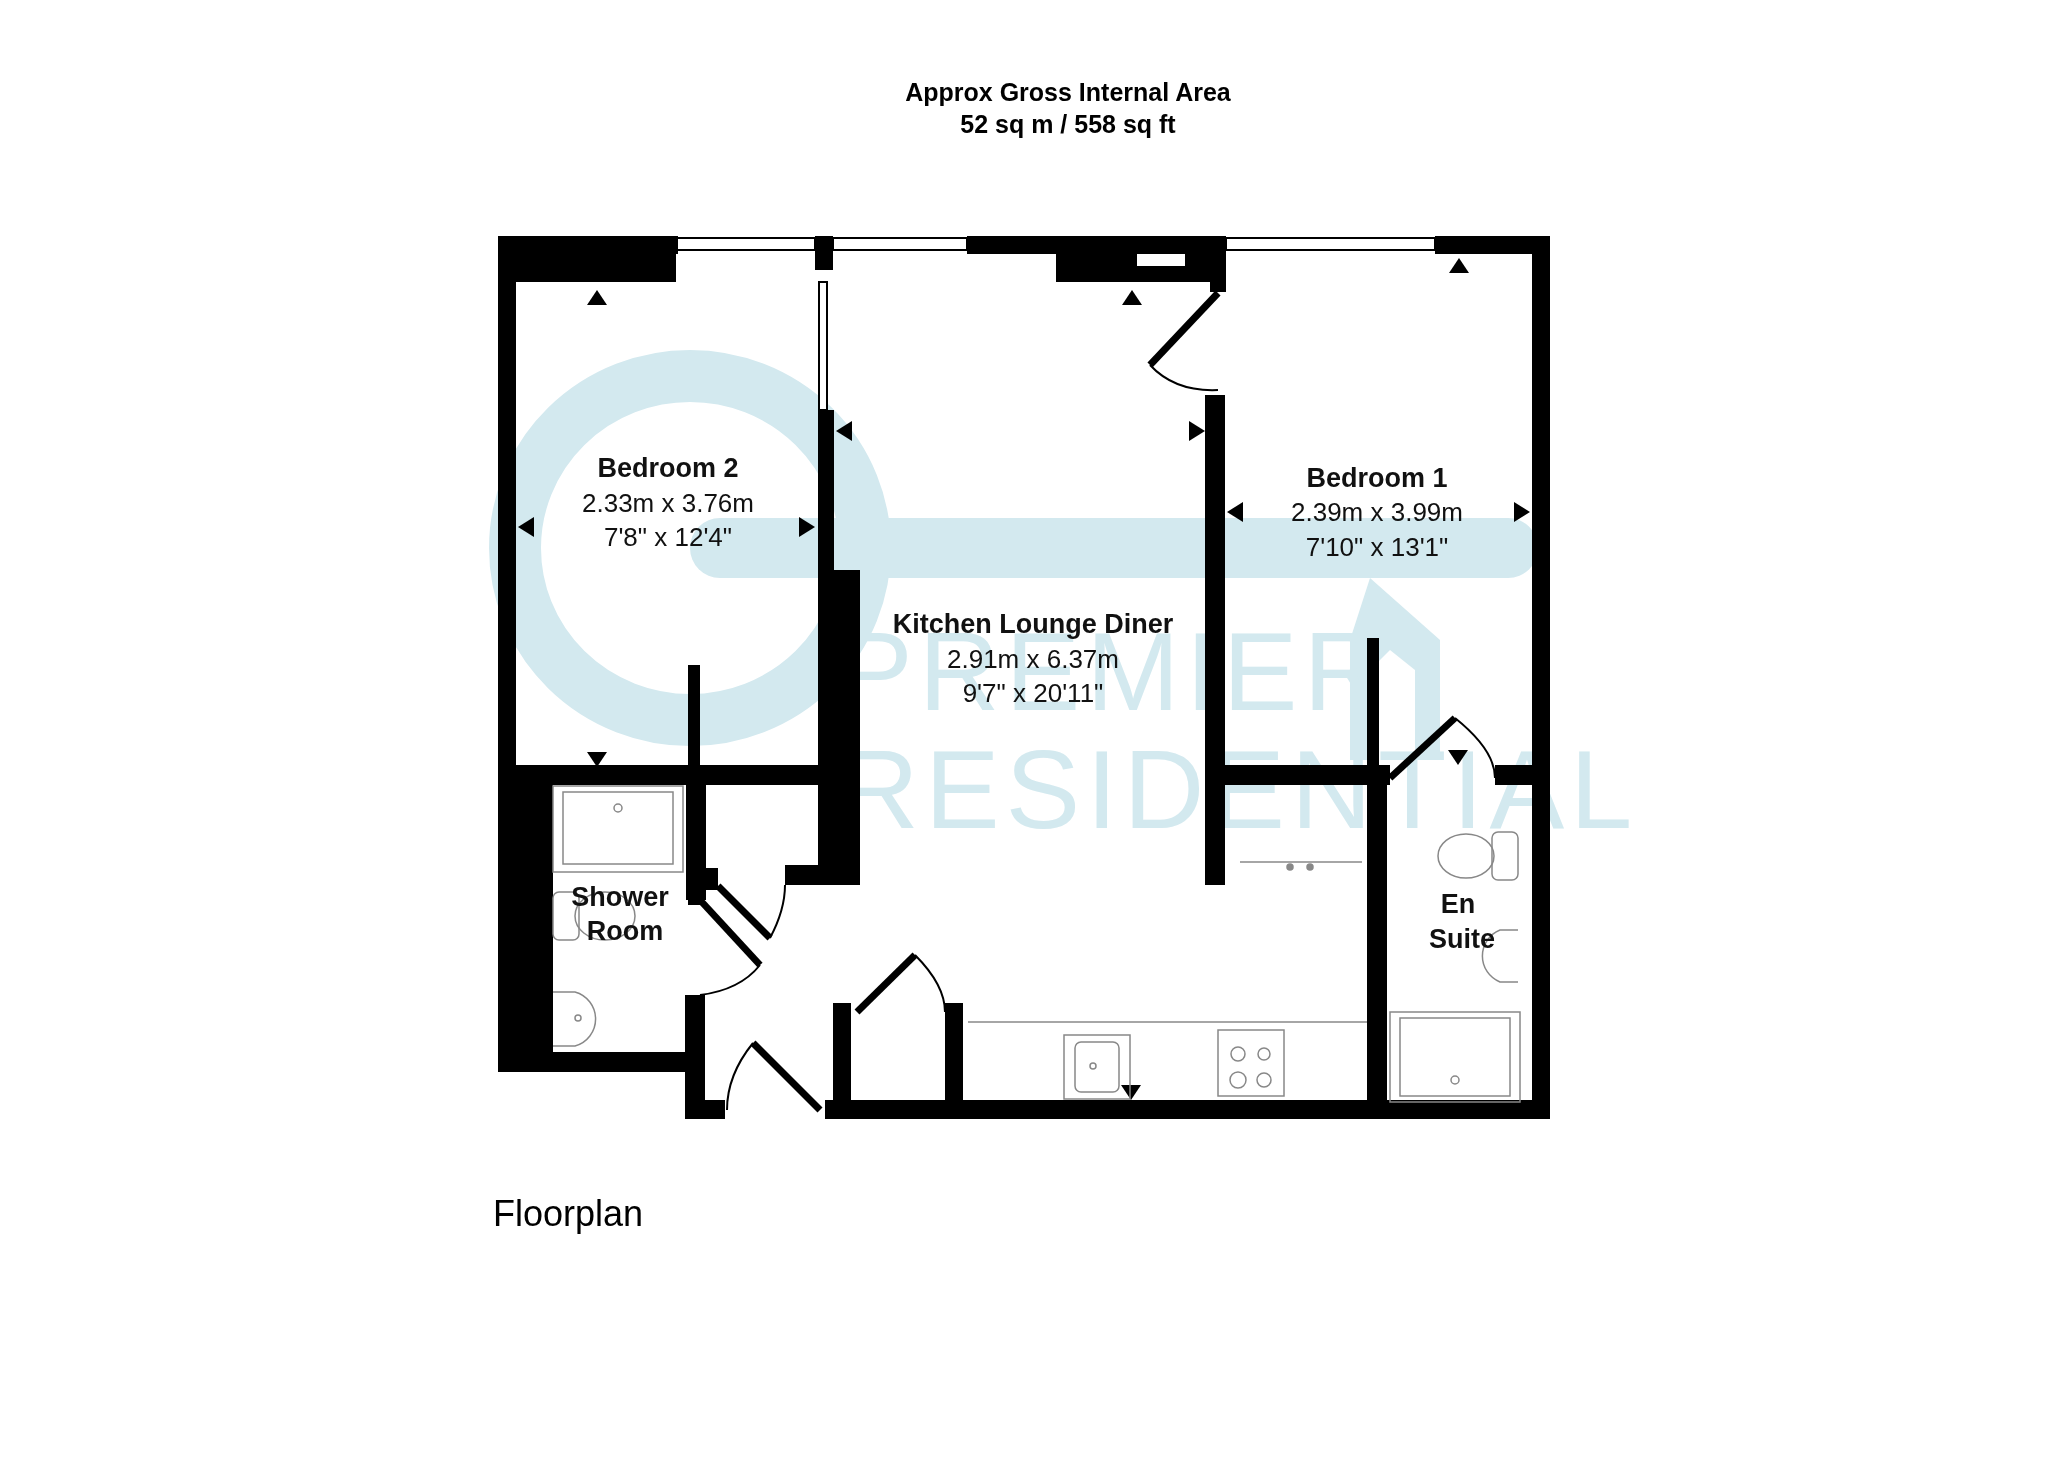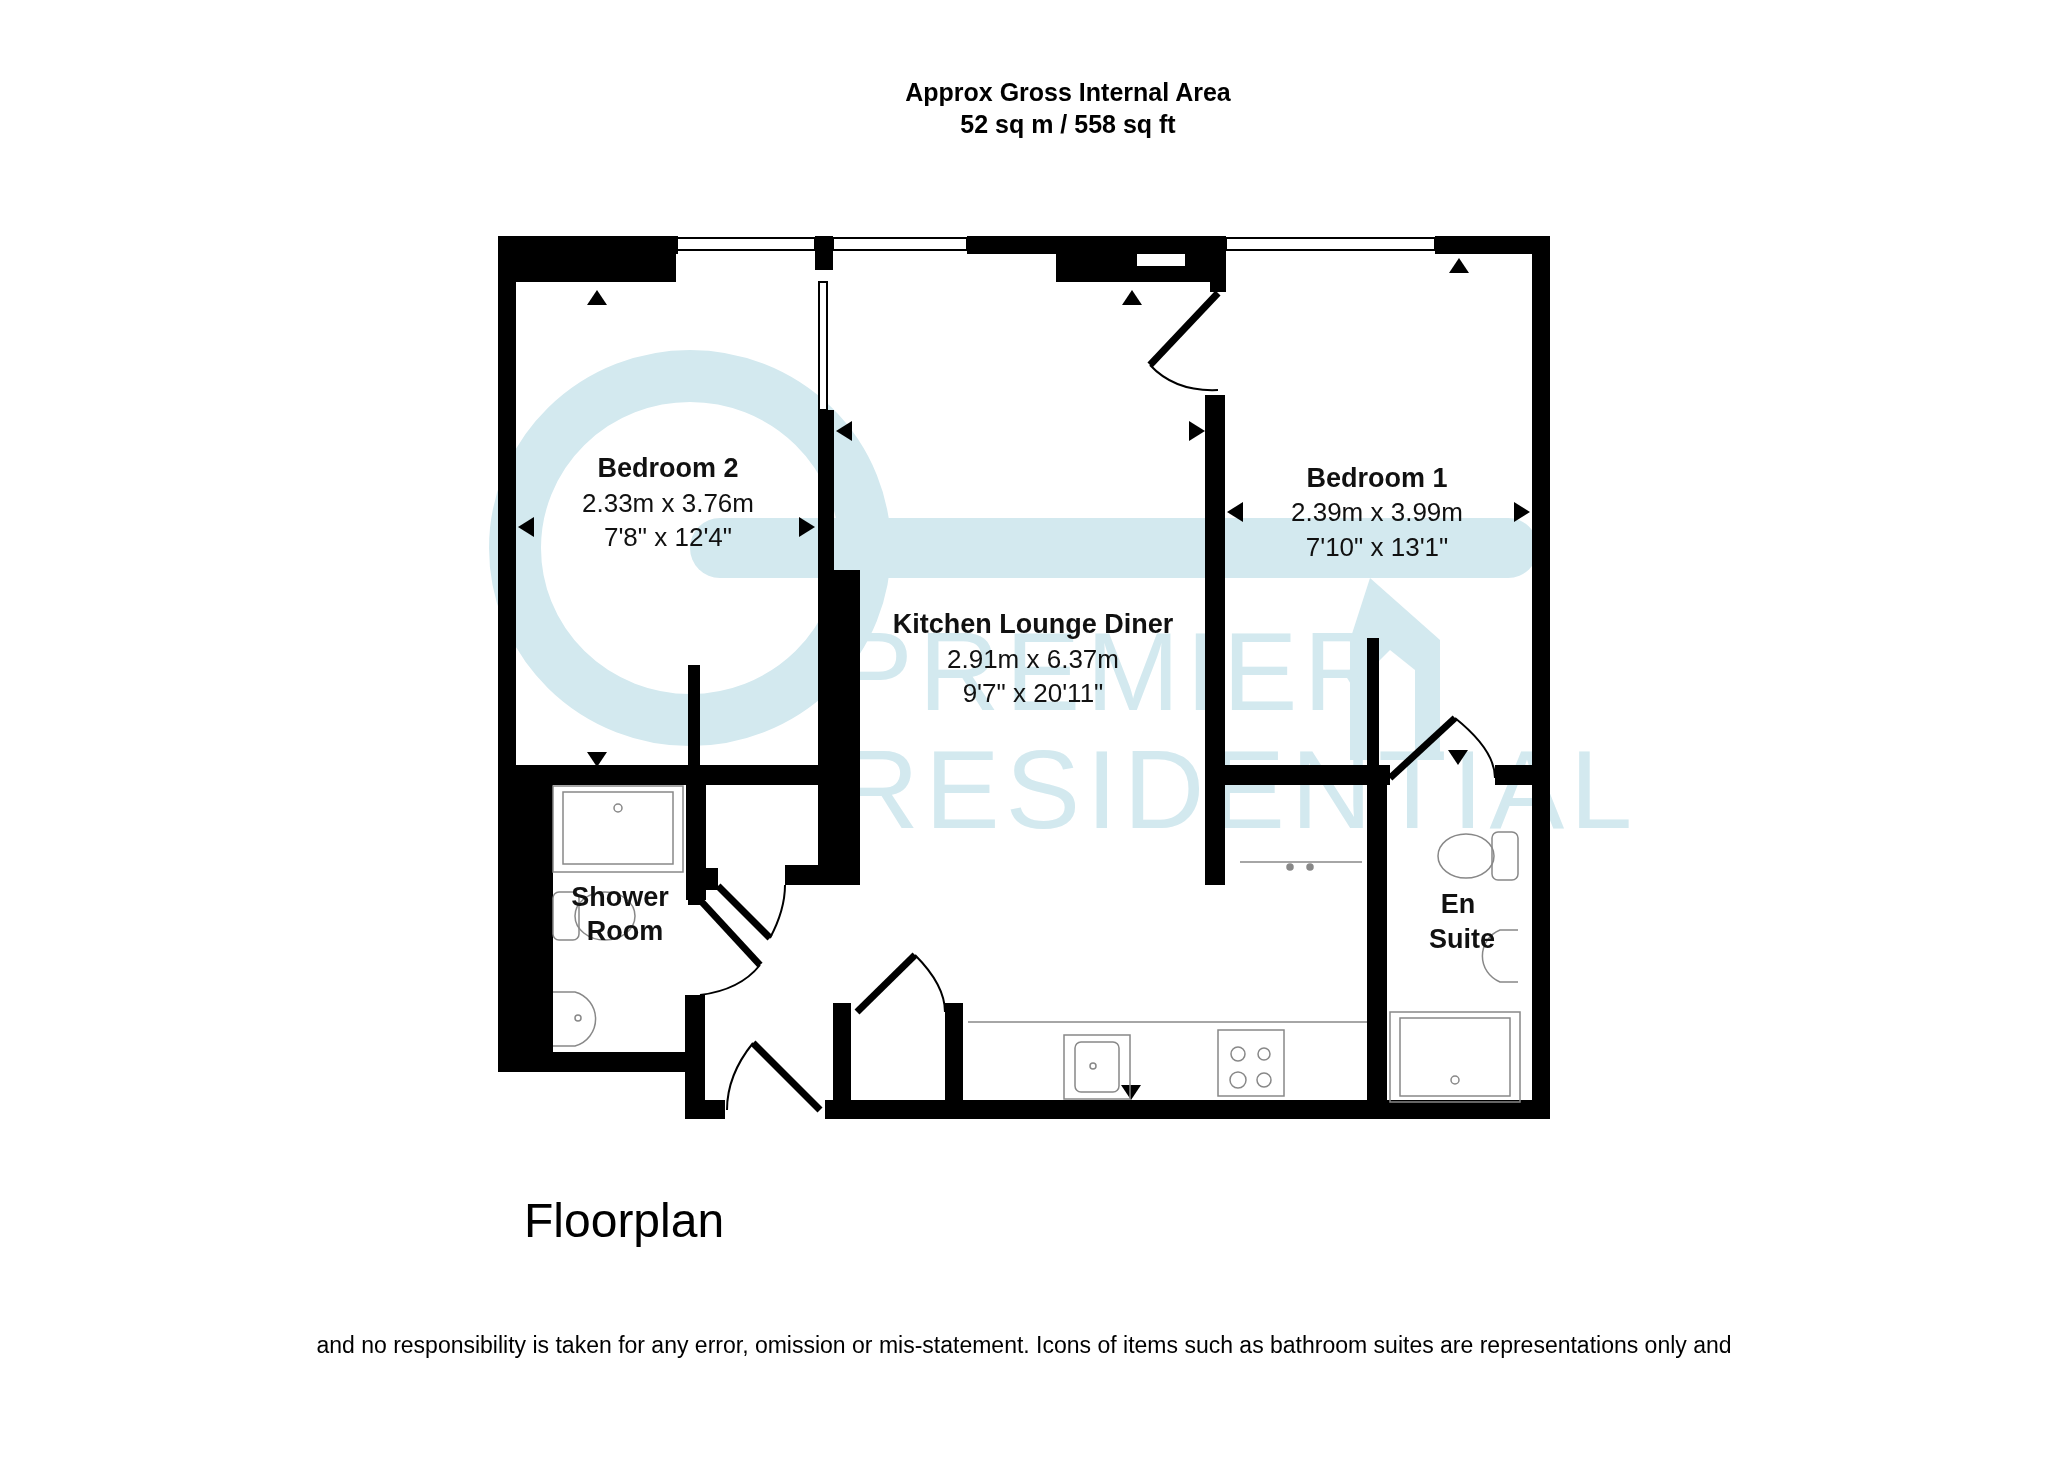--- a/index.html
+++ b/index.html
@@ -1,18 +1,18 @@
 <!DOCTYPE html>
 <html><head>
 <meta charset="utf-8">
 <style>
   html, body { margin:0; padding:0; background:#ffffff; }
   body { width:2048px; height:1459px; position:relative; overflow:hidden; font-family:"Liberation Sans", sans-serif; color:#000; }
   .title { position:absolute; left:0; width:2048px; top:76px; text-align:center; font-weight:bold; font-size:25px; line-height:32px;padding-left:44px; }
-  .plan-label { position:absolute; left:524px; top:1193px; font-size:48px;text-align:center; }
+  .plan-label { position:absolute; left:493px; top:1193px; font-size:36px;text-align:center; }
   .disclaimer { position:absolute; left:230px; width:1588px; top:1330px; text-align:center; font-size:23px; line-height:30px; }
   svg.plan { position:absolute; left:0; top:0; }
   .room-name { font-family:"Liberation Sans", sans-serif; font-weight:bold; font-size:27px; fill:#111; }
   .room-dim { font-family:"Liberation Sans", sans-serif; font-size:26px; fill:#111; }
   .wm { font-family:"Liberation Sans", sans-serif; font-size:112px; fill:#d3e9ef; letter-spacing:6px; }
 </style>
 </head>
 <body>
 
 <div class="title">
@@ -173,14 +173,13 @@
     <text class="room-name" x="625" y="940">Room</text>
 
     <text class="room-name" x="1458" y="913">En</text>
     <text class="room-name" x="1462" y="948">Suite</text>
   </g>
 </svg>
 
 <div class="plan-label">Floorplan</div>
 
 <div class="disclaimer">
-  <div>and no responsibility is taken for any error, omission or mis-statement. Icons of items such as bathroom suites are representations only and</div>
 </div>
 
 </body></html>

